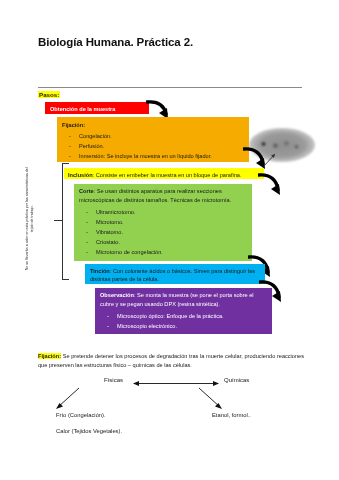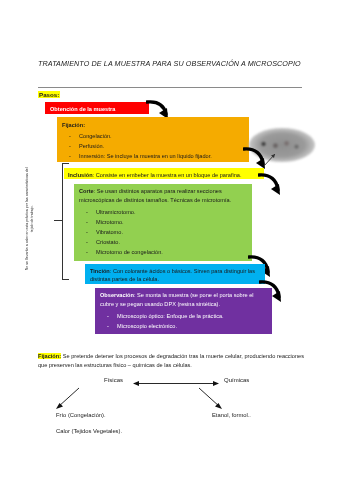--- a/index.html
+++ b/index.html
@@ -244,21 +244,21 @@
   }
   .leaf-frio   { left: 56px; top: 412px; }
   .leaf-calor  { left: 56px; top: 428px; }
   .leaf-etanol { left: 212px; top: 412px; }
 </style>
 </head>
 <body>
 
 <div class="page">
 
-  <div class="doc-subtitle">TRATAMIENTO DE LA MUESTRA PARA SU OBSERVACIÓN A MICROSCOPIO</div>
+  <div class="doc-title">Biología Humana. Práctica 2.</div>
   <div class="header-rule"></div>
 
   <div class="pasos">
     <span class="hl-yellow">Pasos:</span>
   </div>
 
   <div class="box box-obtencion">
     <span>Obtención de la muestra</span>
   </div>
 

